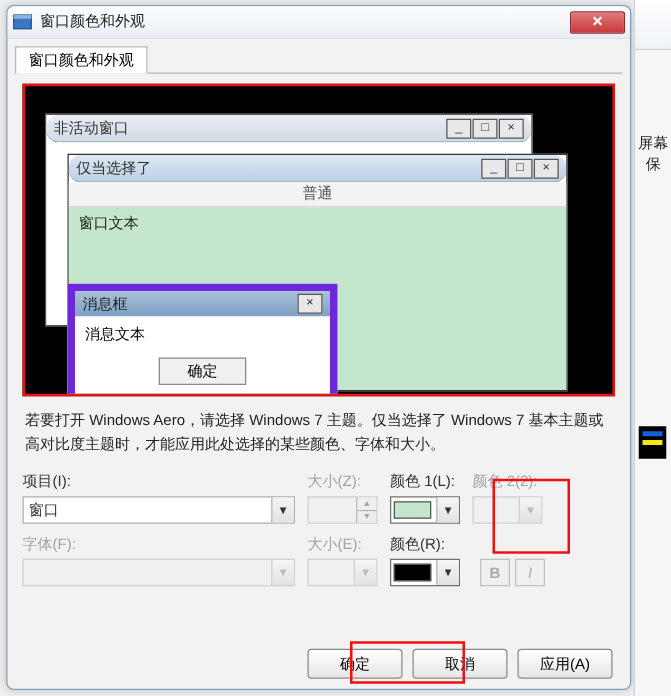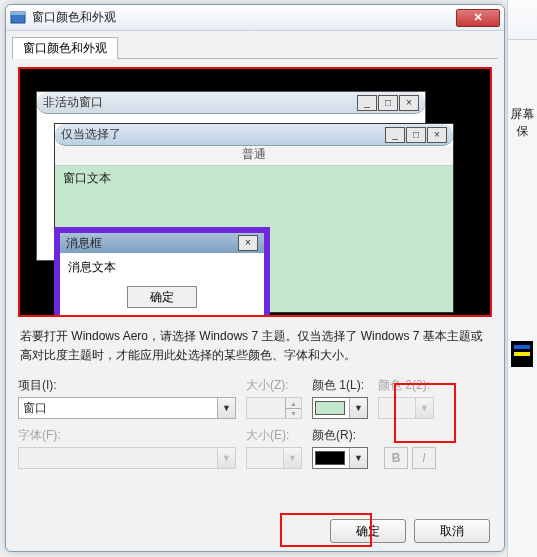--- a/index.html
+++ b/index.html
@@ -273,20 +273,21 @@
         <div class="mini-btn" style="font-weight:bold;">B</div>
         <div class="mini-btn" style="font-style:italic;">I</div>
       </div>
     </div>
 
   </div>
 
   <div class="dlg-buttons">
     <div class="dlg-btn">确定</div>
     <div class="dlg-btn">取消</div>
+    <div class="dlg-btn">应用(A)</div>
   </div>
 
   <div class="red-ok"></div>
   <div class="red-color"></div>
 </div>
 
 <div class="side-strip">
   <div class="side-top"></div>
   <div class="side-label">屏幕保</div>
   <div class="side-icon">

